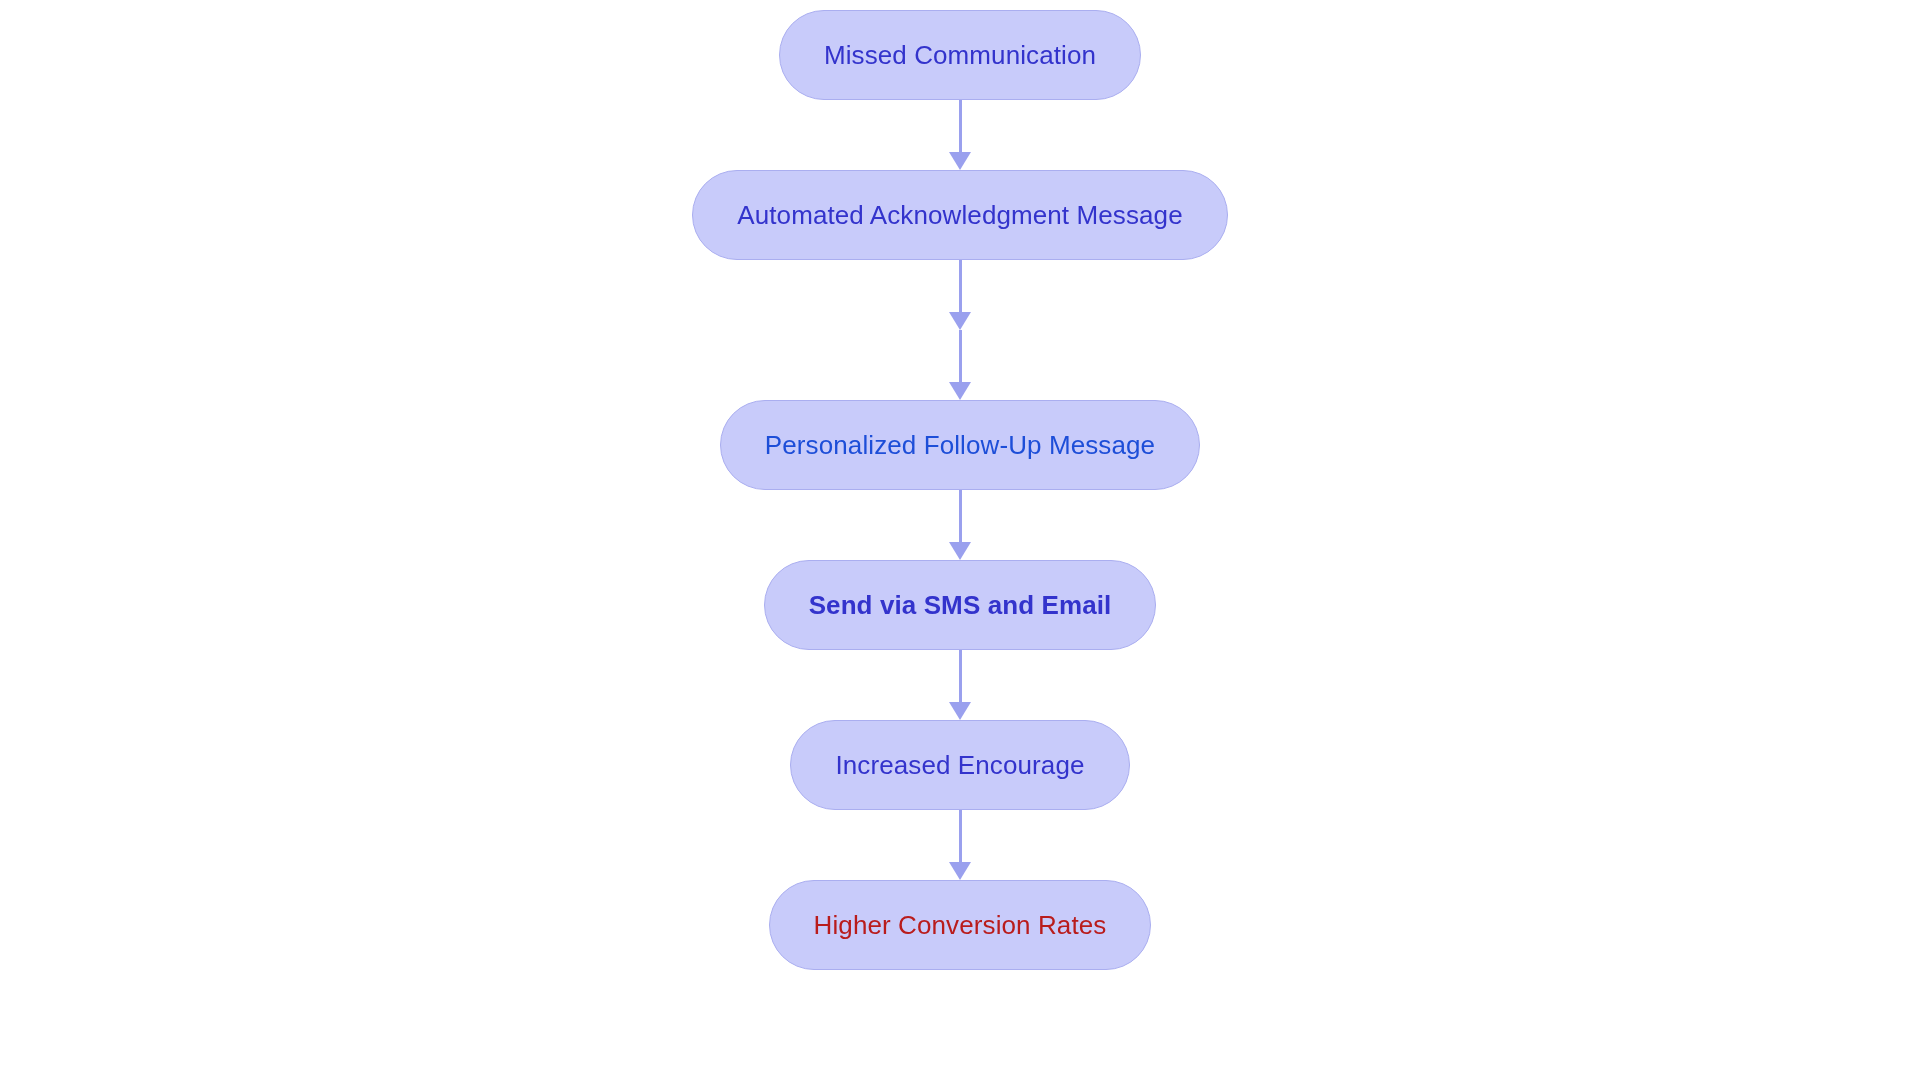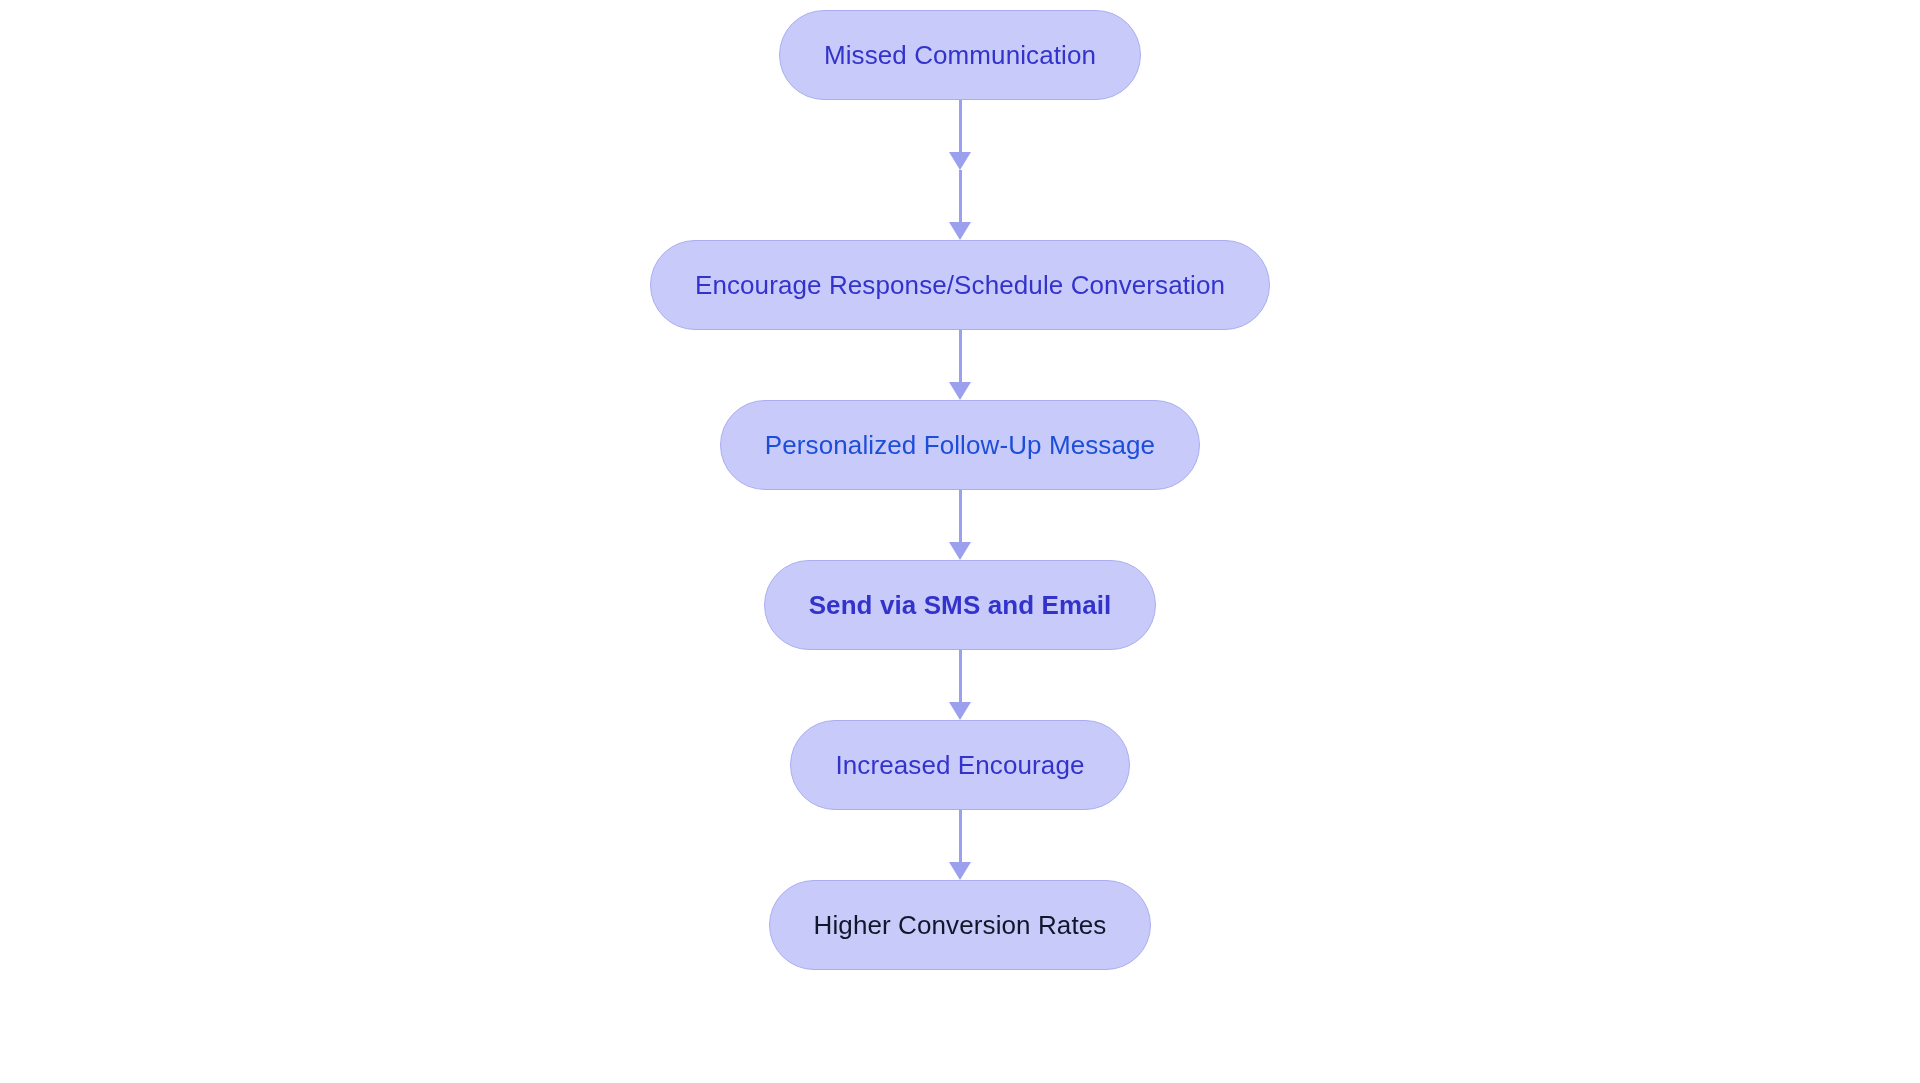--- a/index.html
+++ b/index.html
@@ -78,29 +78,29 @@
 
   <div class="flow-node" style="background: rgb(200, 203, 250); border-color: rgb(170, 174, 240); color: rgb(51, 51, 204);">
     <span>Missed Communication</span>
   </div>
 
   <div class="flow-edge">
     <div class="edge-line" style="background: rgb(154, 160, 238);"></div>
     <div class="edge-arrowhead" style="border-top-color: rgb(154, 160, 238);"></div>
   </div>
 
+  <div class="flow-node" style="background: rgb(200, 203, 250); border-color: rgb(170, 174, 240); color: rgb(51, 51, 204);">
+    <span>Automated Acknowledgment Message</span>
+  </div>
 
   <div class="flow-edge">
     <div class="edge-line" style="background: rgb(154, 160, 238);"></div>
     <div class="edge-arrowhead" style="border-top-color: rgb(154, 160, 238);"></div>
   </div>
 
-  <div class="flow-node" style="background: rgb(200, 203, 250); border-color: rgb(170, 174, 240); color: rgb(51, 51, 204);">
-    <span>Encourage Response/Schedule Conversation</span>
-  </div>
 
   <div class="flow-edge">
     <div class="edge-line" style="background: rgb(154, 160, 238);"></div>
     <div class="edge-arrowhead" style="border-top-color: rgb(154, 160, 238);"></div>
   </div>
 
   <div class="flow-node" style="background: rgb(200, 203, 250); border-color: rgb(170, 174, 240); color: #1d4ed8;">
     <span>Personalized Follow-Up Message</span>
   </div>
 
@@ -120,17 +120,17 @@
 
   <div class="flow-node" style="background: rgb(200, 203, 250); border-color: rgb(170, 174, 240); color: rgb(51, 51, 204);">
     <span>Increased Encourage</span>
   </div>
 
   <div class="flow-edge">
     <div class="edge-line" style="background: rgb(154, 160, 238);"></div>
     <div class="edge-arrowhead" style="border-top-color: rgb(154, 160, 238);"></div>
   </div>
 
-  <div class="flow-node" style="background: rgb(200, 203, 250); border-color: rgb(170, 174, 240); color: #0f172a;">
+  <div class="flow-node" style="background: rgb(200, 203, 250); border-color: rgb(170, 174, 240); color: #b91c1c;">
     <span>Higher Conversion Rates</span>
   </div>
 
 </div>
 
 </body></html>

